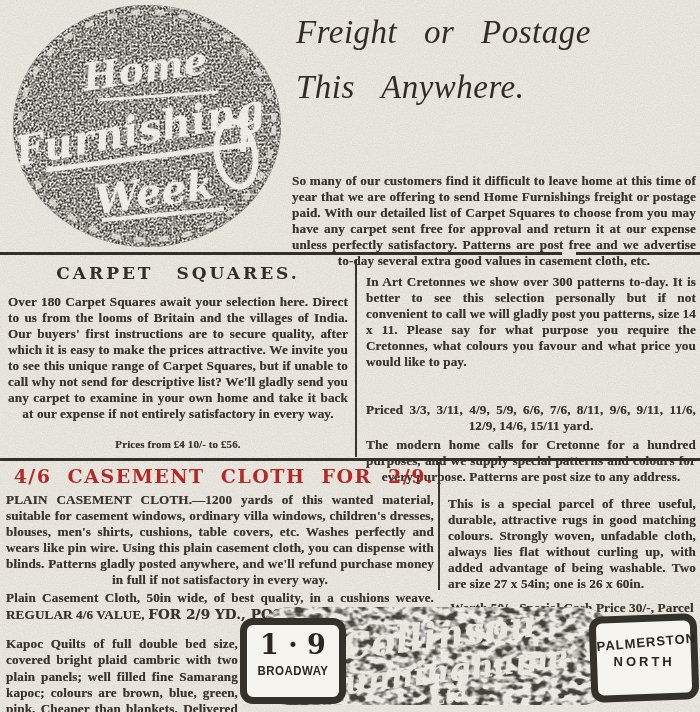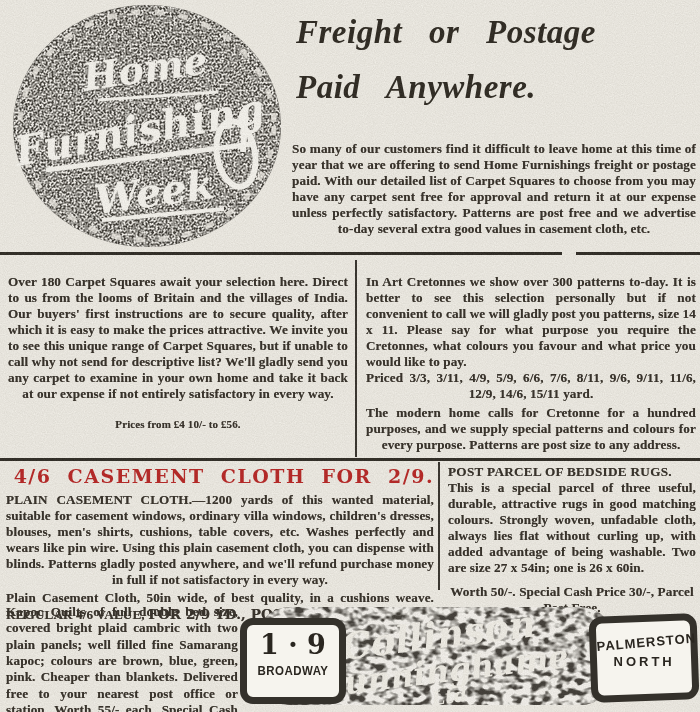--- a/index.html
+++ b/index.html
@@ -10,25 +10,26 @@
     font-family:"Liberation Serif", serif;
   }
   .noise{position:absolute;left:0;top:0;pointer-events:none;opacity:.55;}
   .abs{position:absolute;}
   .hr{position:absolute;background:#26231d;height:3px;}
   .vr{position:absolute;background:#2e2b26;width:2px;}
   .body{
     font:700 13.2px/1.21 "Liberation Serif", serif;
     text-align:justify;letter-spacing:.1px;
     text-shadow:0 0 .4px rgba(44,39,32,.55);
+    margin-top:32px;
   }
   .lastcenter{text-align-last:center;}
   .slab{font-family:"DejaVu Serif", serif;font-weight:700;}
   .headline{
-    font-style:italic;font-weight:700;font-size:33px;line-height:1;
+    font-style:italic;font-weight:400;font-size:33px;line-height:1;
     font-family:"Liberation Serif", serif;color:#242019;
     word-spacing:18px;letter-spacing:.5px;
   }
   .section-title{
     text-align:center;font-size:17px;letter-spacing:3px;word-spacing:14px;
     color:#262119;
   }
   .center{text-align:center;}
   .pricebold{font-weight:700;}
   .boxcard{
@@ -66,29 +67,30 @@
       <ellipse cx="230" cy="152" rx="19" ry="33" fill="none" stroke="#fdfcf7" stroke-width="6" transform="rotate(-10 230 152)"></ellipse>
       <path d="M 240 104 L 237 150" stroke="#fdfcf7" stroke-width="6"></path>
       <text x="141" y="80" font-size="38" font-style="italic" font-weight="bold" fill="#fdfcf7" text-anchor="middle" transform="rotate(-8 141 80)">Home</text>
       <text x="136" y="142" font-size="41" font-style="italic" font-weight="bold" fill="#fdfcf7" text-anchor="middle" transform="rotate(-10 136 142)">Furnishing</text>
       <text x="150" y="204" font-size="40" font-style="italic" font-weight="bold" fill="#fdfcf7" text-anchor="middle" transform="rotate(-8 150 204)">Week</text>
     </svg>
   </div>
 
   <div class="abs" style="left:296px;top:16px;width:402px;">
     <div class="headline">Freight or Postage</div>
-    <div class="headline" style="margin-top:22px;">Paid Anywhere.</div>
+    <div class="headline" style="margin-top:22px;">This Anywhere.</div>
   </div>
 
   <div class="abs body lastcenter" style="left:292px;top:141px;width:404px;">So many of our customers find it difficult to leave home at this time of year that we are offering to send Home Furnishings freight or postage paid.  With our detailed list of Carpet Squares to choose from you may have any carpet sent free for approval and return it at our expense unless perfectly satisfactory.  Patterns are post free and we advertise to-day several extra good values in casement cloth, etc.</div>
 
   <div class="hr" style="left:0;top:252px;width:562px;"></div>
   <div class="hr" style="left:576px;top:252px;width:124px;"></div>
 
   <div class="abs" style="left:8px;top:263px;width:340px;">
+    <div class="slab section-title">CARPET SQUARES.</div>
     <div class="body lastcenter" style="margin-top:11px;">Over 180 Carpet Squares await your selection here. Direct to us from the looms of Britain and the villages of India.  Our buyers'  first instructions are to secure quality, after which it is easy to make the prices attractive.  We invite you to see this unique range of Carpet Squares, but if unable to call why not send for descriptive list?  We'll gladly send you any carpet to examine in your own home and take it back at our expense if not entirely satisfactory in every way.</div>
     <div class="body center" style="margin-top:16px;text-align:center;font-size:11px;">Prices from £4 10/- to £56.</div>
   </div>
 
   <div class="vr" style="left:355px;top:260px;height:197px;"></div>
 
   <div class="abs" style="left:366px;top:263px;width:330px;">
     <div class="body" style="margin-top:11px;">In Art Cretonnes we show over 300 patterns to-day.  It is better to see this selection personally but if not convenient to call we will gladly post you patterns, size 14 x 11.  Please say for what purpose you require the Cretonnes, what colours you favour and what price you would like to pay.</div>
     <div class="body lastcenter">Priced 3/3, 3/11, 4/9, 5/9, 6/6, 7/6, 8/11, 9/6, 9/11, 11/6, 12/9, 14/6, 15/11 yard.</div>
     <div class="body lastcenter" style="margin-top:3px;">The modern home calls for Cretonne for a hundred purposes, and we supply special patterns and colours for every purpose.  Patterns are post size to any address.</div>
@@ -98,21 +100,20 @@
 
   <div class="abs" style="left:6px;top:465px;width:428px;">
     <div class="slab" style="text-align:right;font-size:19px;letter-spacing:1.5px;word-spacing:8px;color:#b91c1c;">4/6 CASEMENT CLOTH FOR 2/9.</div>
     <div class="body lastcenter" style="margin-top:5px;">PLAIN CASEMENT CLOTH.—1200 yards of this wanted material, suitable for casement windows, ordinary villa windows, children's dresses, blouses, men's shirts, cushions, table covers, etc. Washes perfectly and wears like pin wire.  Using this plain casement cloth, you can dispense with blinds.  Patterns gladly posted anywhere, and we'll refund purchase money in full if not satisfactory in every way.</div>
     <div class="body" style="margin-top:2px;"><span>Plain Casement Cloth, 50in wide, of best quality, in a cushions weave.</span> <span class="pricebold">REGULAR 4/6 VALUE,</span> <span class="pricebold slab" style="font-size:13.6px;">FOR 2/9 YD., POST FREE.</span></div>
   </div>
 
   <div class="vr" style="left:438px;top:462px;height:128px;"></div>
 
   <div class="abs" style="left:448px;top:464px;width:248px;">
-    <div class="body" style="letter-spacing:.3px;">POST PARCEL OF BEDSIDE RUGS.</div>
     <div class="body">This is a special parcel of three useful, durable, attractive rugs in good matching colours.  Strongly woven, unfadable cloth, always lies flat without curling up, with added advantage of being washable.  Two are size 27 x 54in; one is 26 x 60in.</div>
     <div class="body" style="margin-top:8px;text-align:center;text-align-last:center;">Worth 50/-.  Special Cash Price 30/-, Parcel Post Free.</div>
   </div>
 
   <div class="abs body" style="left:6px;top:604px;width:232px;line-height:1.24;">Kapoc Quilts of full double bed size, covered bright plaid cambric with two plain panels; well filled fine Samarang kapoc; colours are brown, blue, green, pink. Cheaper than blankets. Delivered free to your nearest post office or station. Worth 55/- each. Special Cash Price 35/-.</div>
 
   <div class="abs" style="left:240px;top:602px;width:460px;height:110px;">
     <svg class="abs" style="left:0;top:0;" width="460" height="110" viewBox="0 0 460 110">
       <defs>
         <filter id="grainB" x="-10%" y="-10%" width="120%" height="120%">

